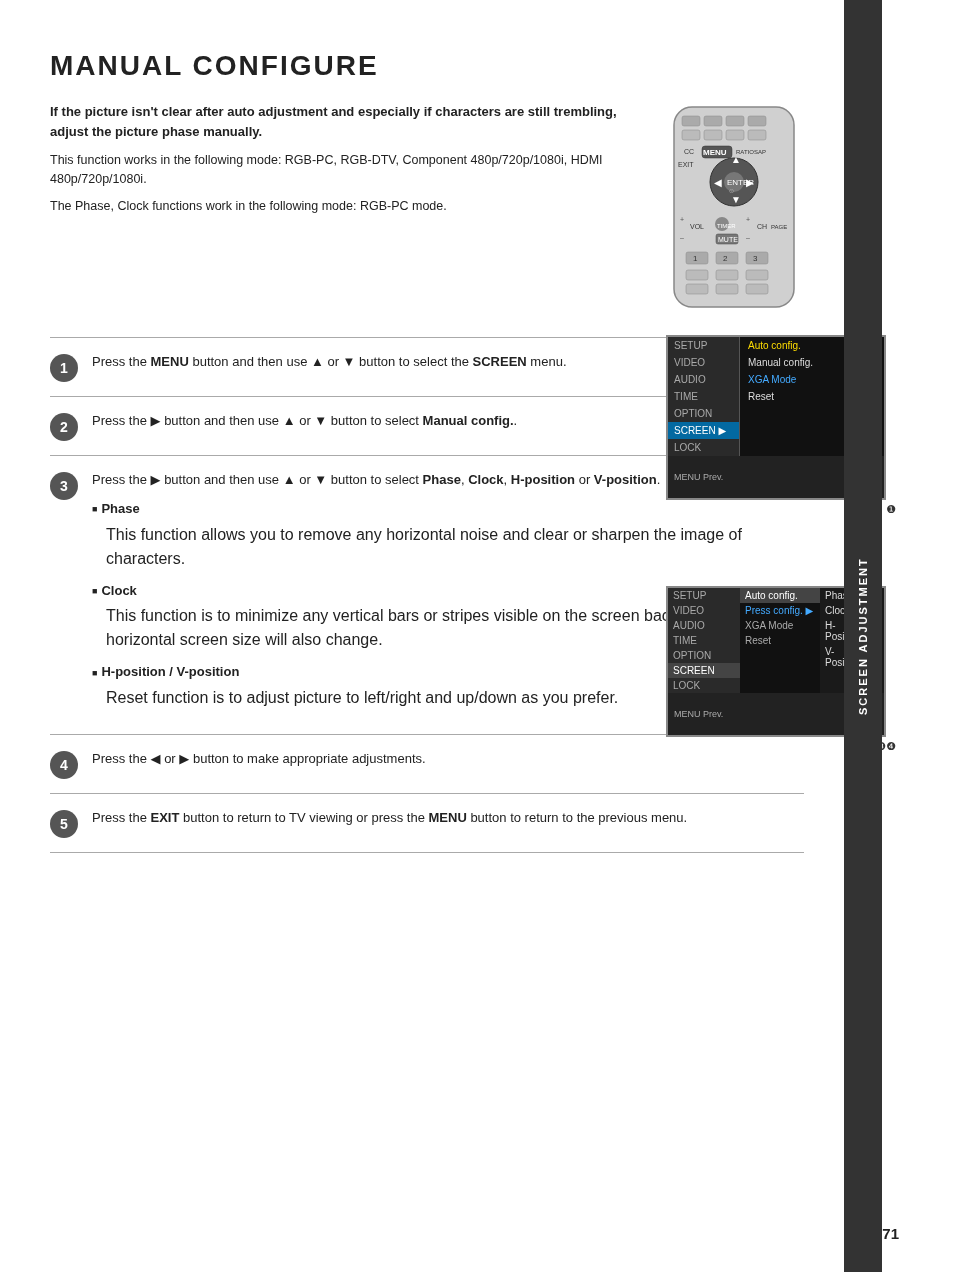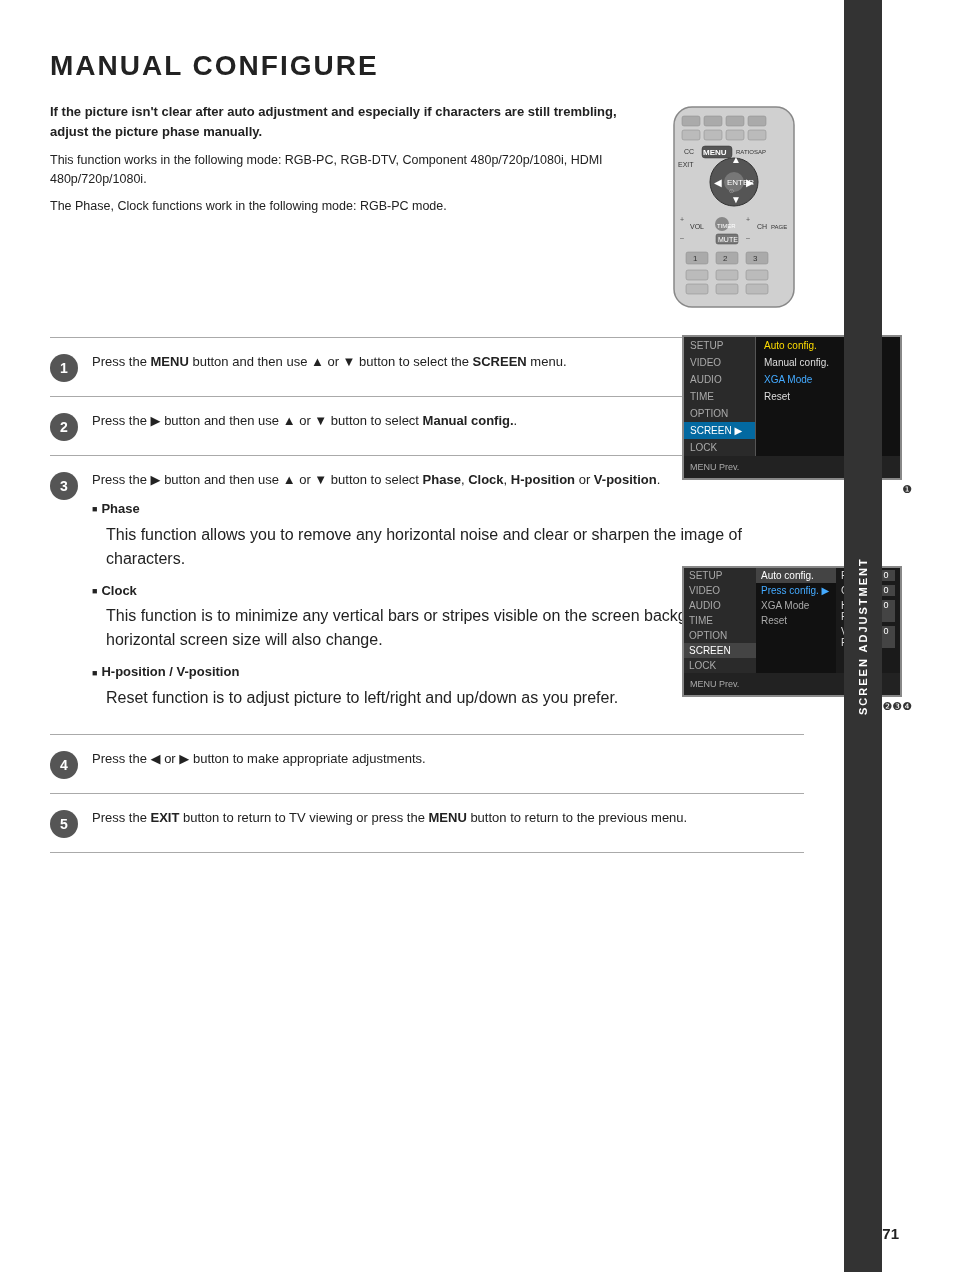--- a/index.html
+++ b/index.html
@@ -146,21 +146,21 @@
       position: absolute;
       bottom: 30px;
       right: 55px;
       font-size: 15px;
       font-weight: bold;
     }
 
     
     .right-images {
       position: absolute;
-      right: 42px;
+      right: 58px;
       top: 85px;
       display: flex;
       flex-direction: column;
       gap: 10px;
       width: 230px;
     }
 
     
     .remote-svg-wrap {
       width: 140px;
@@ -211,21 +211,21 @@
       color: #ffdd00;
     }
 
     .mcr-item.highlight {
       color: #4af;
     }
 
     .menu-footer {
       background: #222;
       color: #aaa;
-      padding: 6px 6px;
+      padding: 16px 6px;
       font-size: 9px;
     }
 
     
     .menu-box2-body {
       display: flex;
     }
 
     .mb2-left {
       width: 72px;

